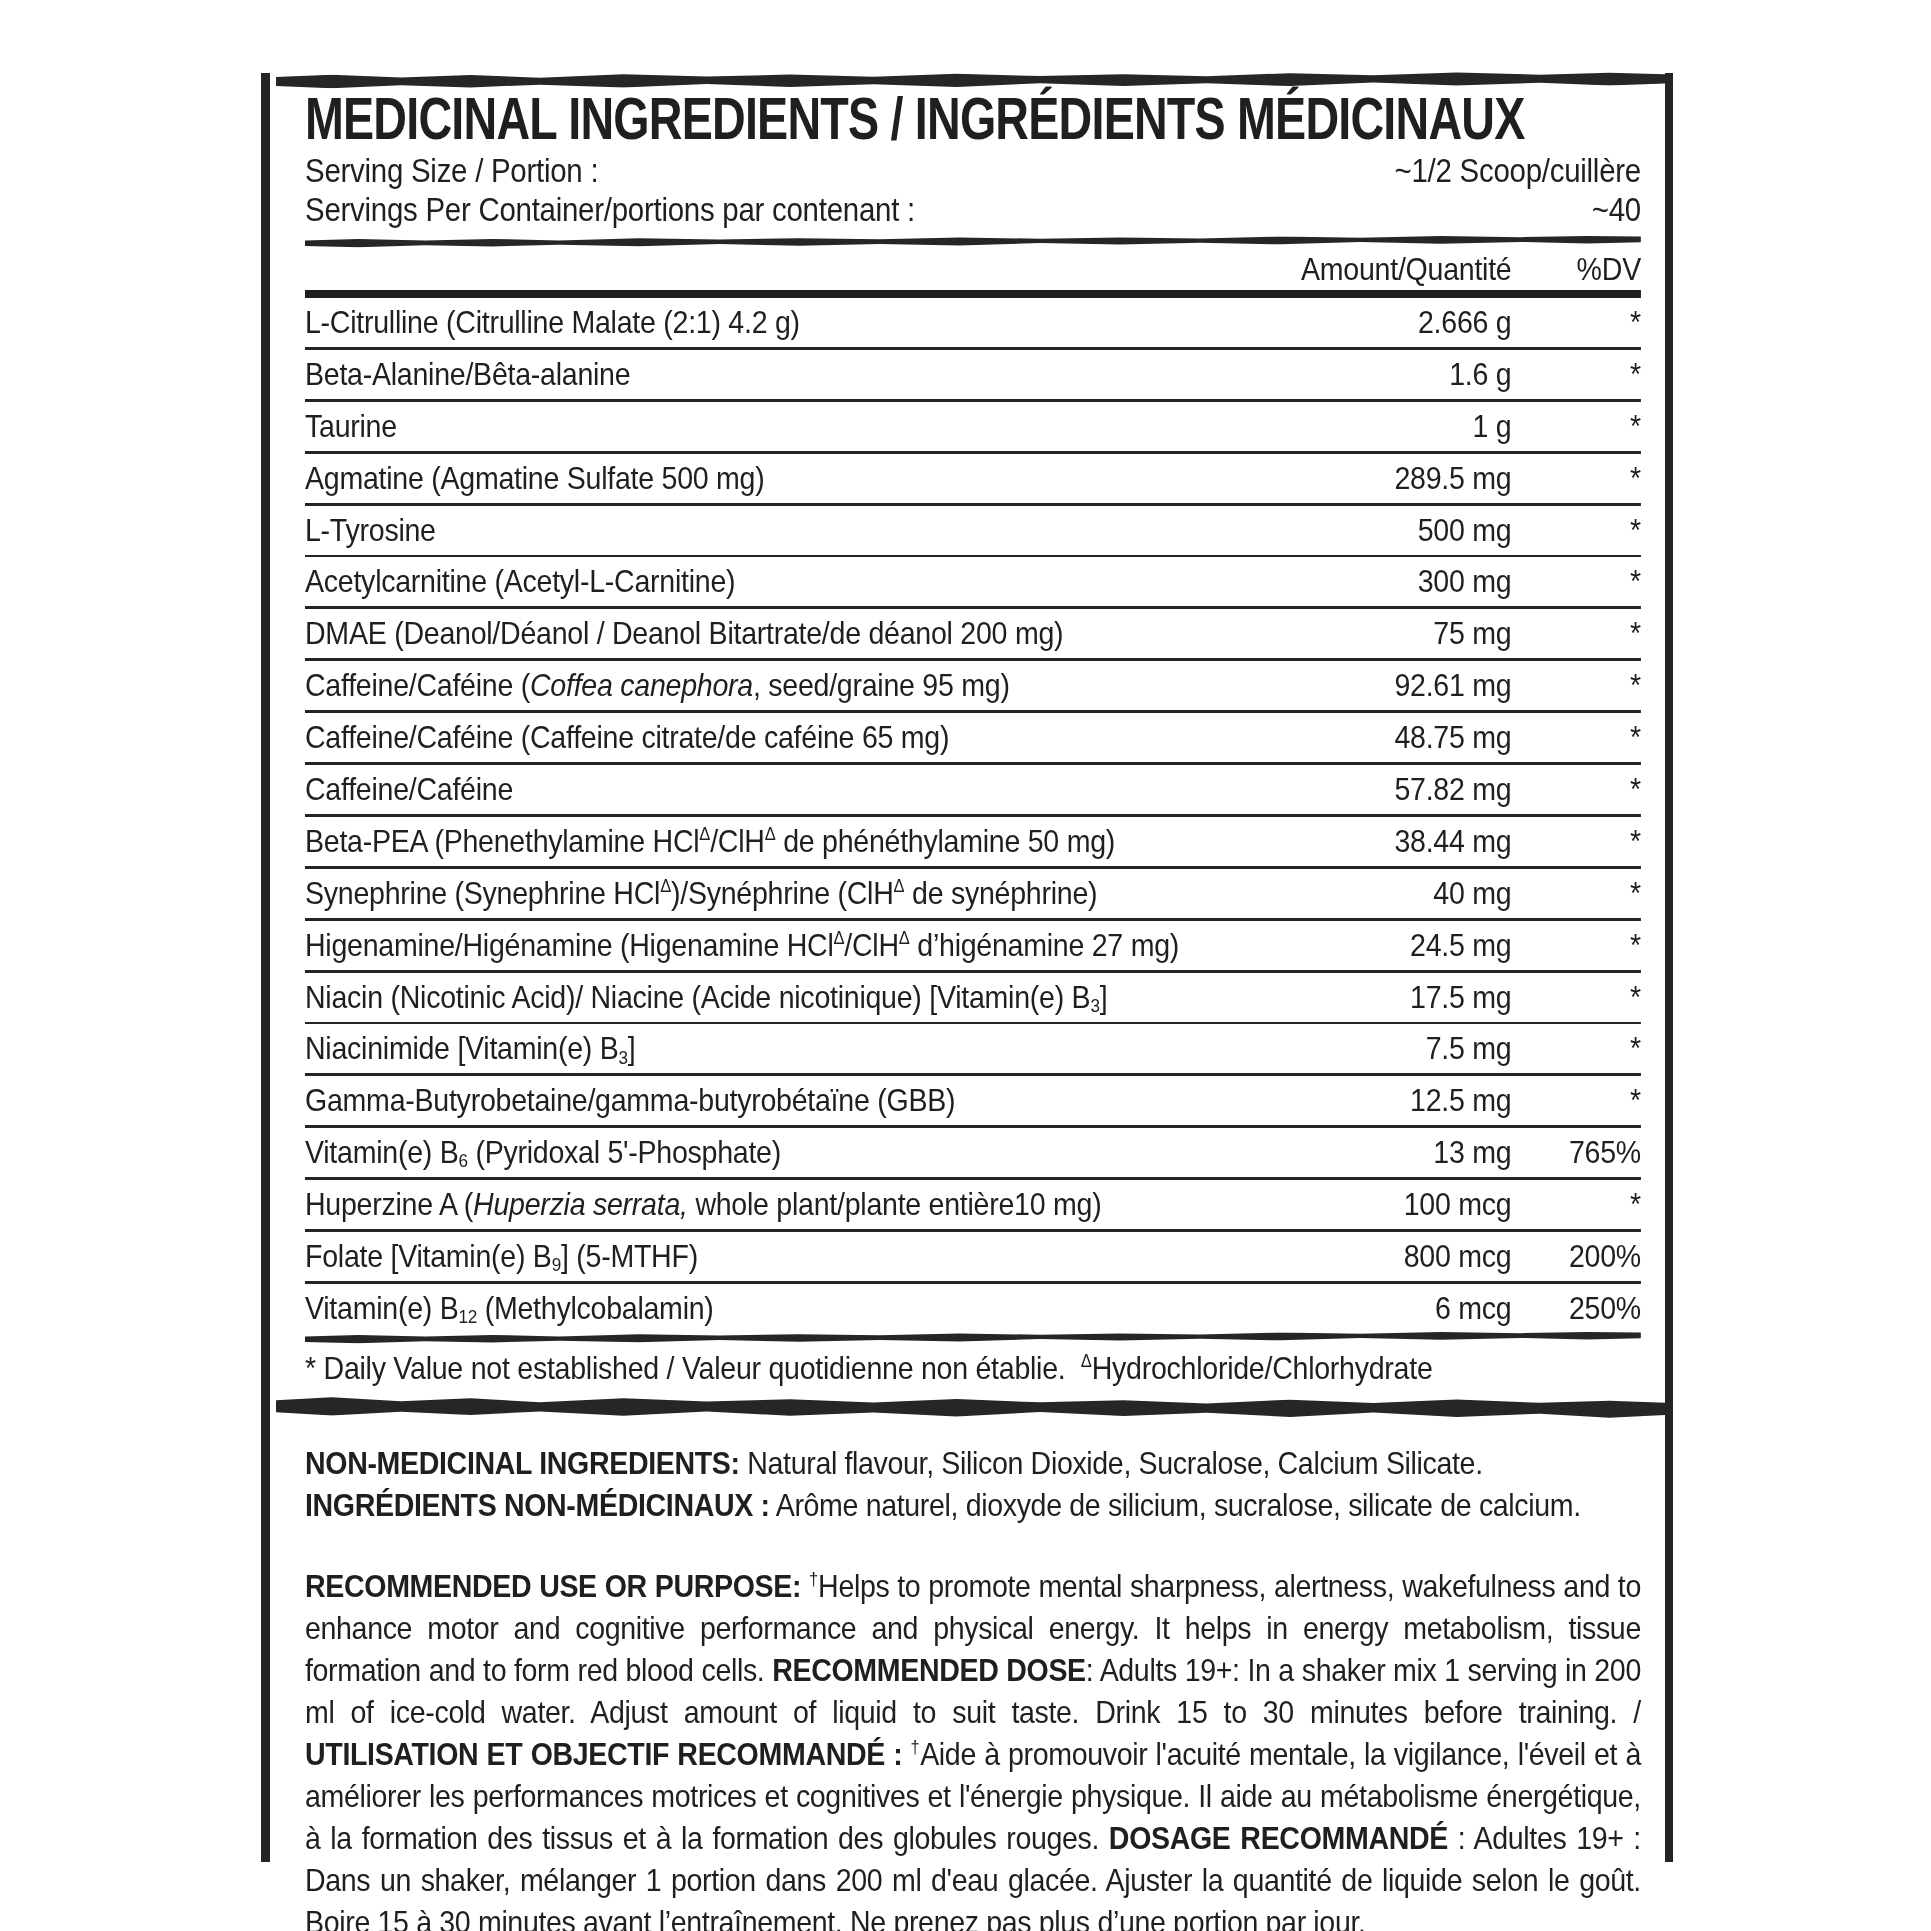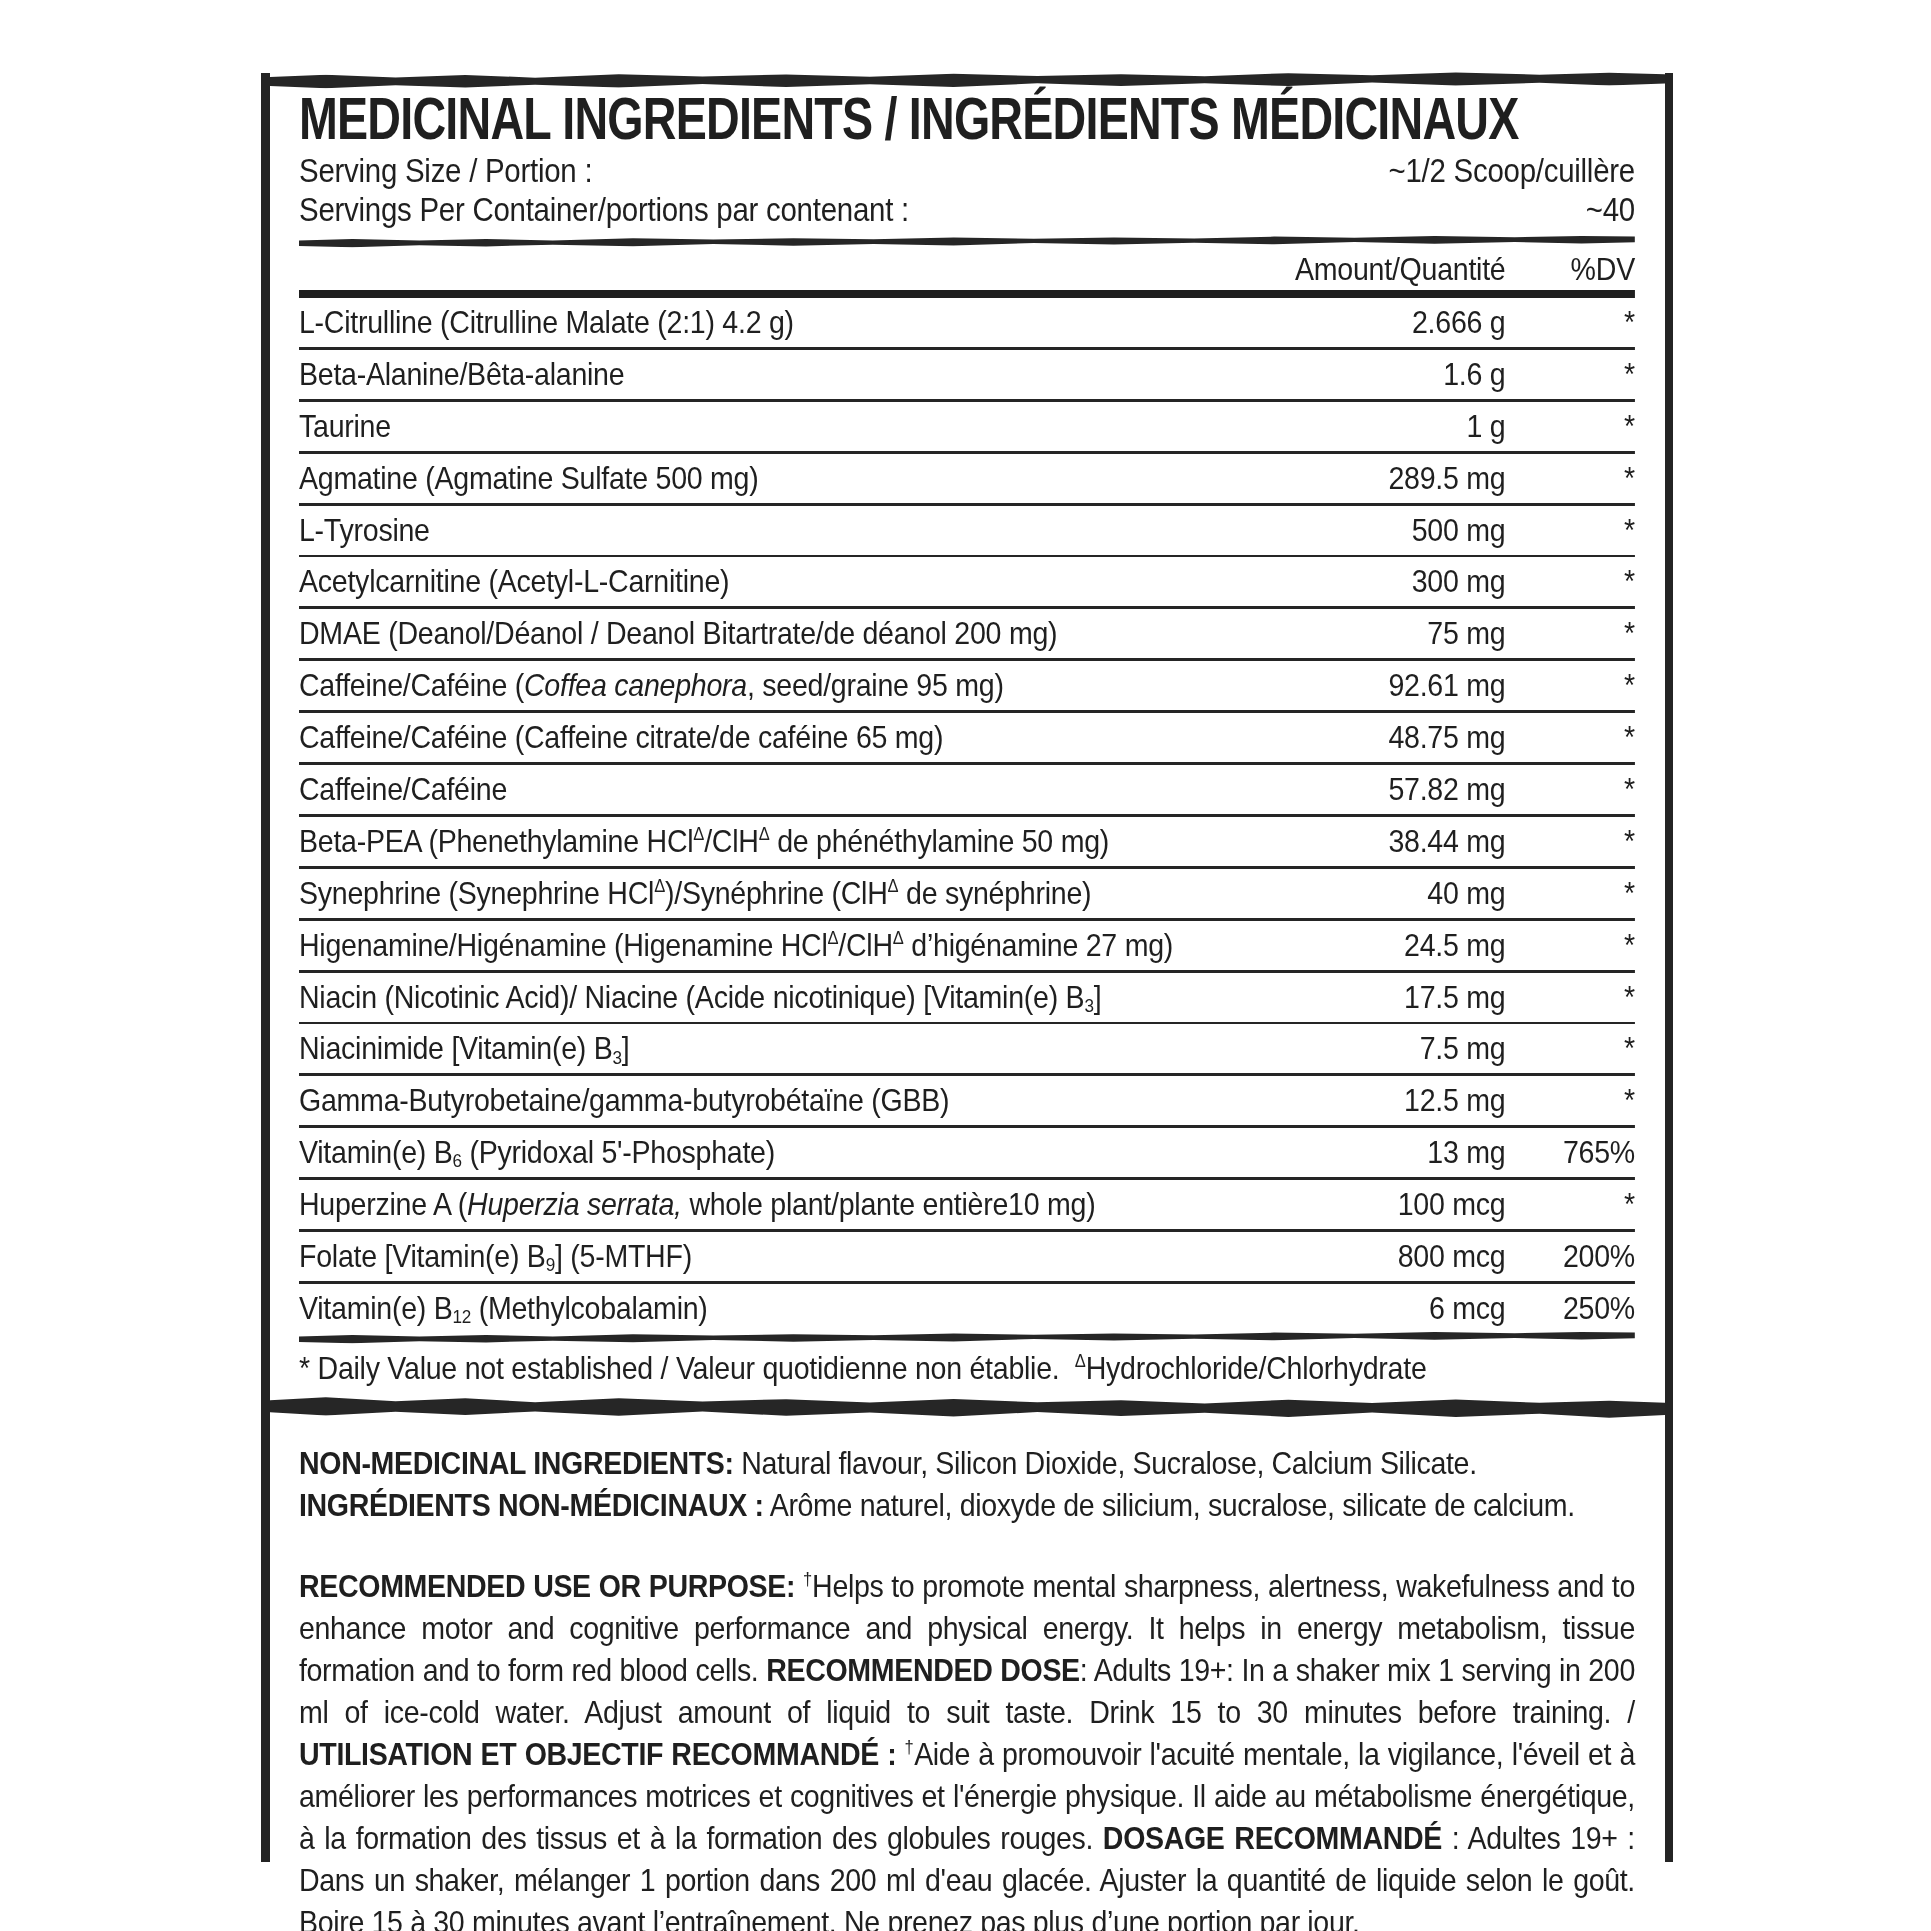--- a/index.html
+++ b/index.html
@@ -4,20 +4,21 @@
 <style>
   * { margin:0; padding:0; box-sizing:border-box; }
   html,body { background:#ffffff; }
   body { font-family:"Liberation Sans", sans-serif; color:#1f1f1f; }
   .page { position:relative; width:1931px; height:1931px; background:#ffffff; overflow:hidden; }
 
   .panel {
     position:absolute; left:261px; top:73px; width:1412px; height:1789px;
     border-left:9.7px solid #242424; border-right:8.7px solid #242424;
     background:#ffffff;
+    padding-left:6px;
   }
 
   .grunge { background:#262626; }
   .rough {
     clip-path: polygon(0 18%,4% 2%,9% 22%,14% 6%,19% 26%,25% 4%,31% 20%,37% 8%,43% 24%,49% 5%,55% 22%,61% 10%,67% 26%,73% 6%,79% 22%,85% 4%,91% 20%,96% 8%,100% 18%,100% 82%,96% 96%,91% 76%,85% 94%,79% 72%,73% 95%,67% 74%,61% 92%,55% 72%,49% 96%,43% 76%,37% 94%,31% 72%,25% 95%,19% 74%,14% 92%,9% 76%,4% 96%,0 80%);
   }
   .top-bar { height:14.5px; transform:rotate(-0.12deg); }
   .mid-bar { height:8.7px; transform:rotate(-0.15deg); }
   .bottom-bar { height:19.3px; transform:rotate(0.1deg); }
 

